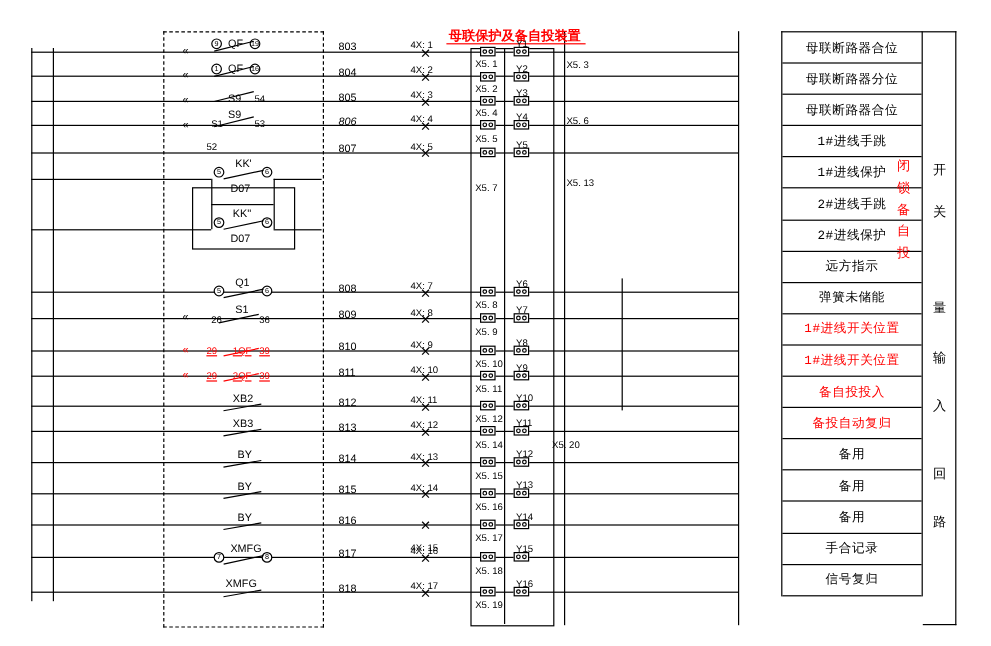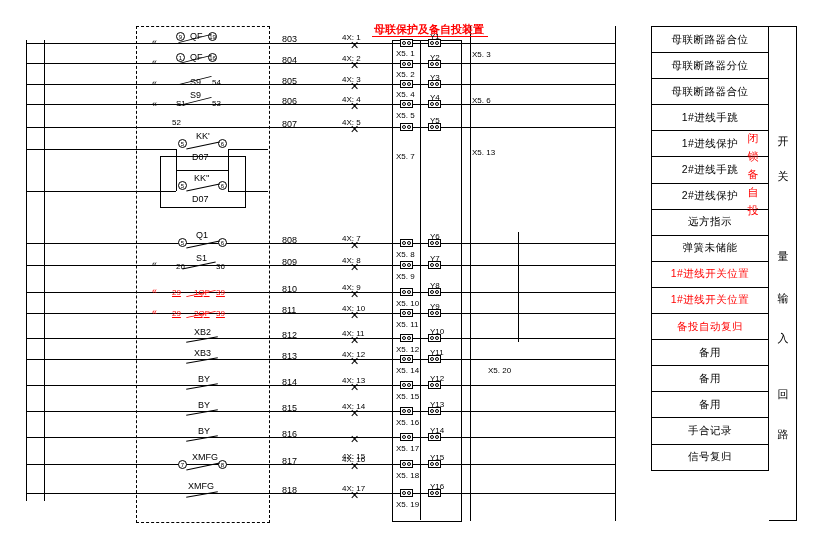--- a/index.html
+++ b/index.html
@@ -53,21 +53,21 @@
   }
   .trow {
     height: 26.1px;
     border-bottom: 1px solid #000;
     box-sizing: border-box;
     display: flex;
     align-items: center;
     justify-content: center;
     font-size: 10.5px;
     color: #000;
-    font-family: Liberation Sans, sans-serif;
+    font-family: Liberation Mono, monospace;
     letter-spacing: 0.5px;
   }
   .trow.red { color: #ff0000; }
   #sidecol {
     position: absolute;
     left: 769px;
     top: 26px;
     width: 28px;
     height: 495px;
     border: 1px solid #000;
@@ -284,21 +284,21 @@
   <div class="sw" style="left:192px; top:452px;">XMFG</div>
   <div class="circ" style="left:178px; top:460px;">7</div>
   <div class="circ" style="left:218px; top:460px;">8</div>
   <div class="hline" style="left:186px; top:466px; width:34px; transform:rotate(-12deg);"></div>
   <div class="sw" style="left:188px; top:481px;">XMFG</div>
   <div class="hline" style="left:186px; top:494px; width:32px; transform:rotate(-10deg);"></div>
 
   <div class="num" style="left:282px; top:34px;">803</div>
   <div class="num" style="left:282px; top:55px;">804</div>
   <div class="num" style="left:282px; top:76px;">805</div>
-  <div class="num" style="left:282px; top:96px;">806</div>
+  <div class="num" style="left:282px; top:96px;font-style:italic;">806</div>
   <div class="num" style="left:282px; top:119px;">807</div>
   <div class="num" style="left:282px; top:235px;">808</div>
   <div class="num" style="left:282px; top:257px;">809</div>
   <div class="num" style="left:282px; top:284px;">810</div>
   <div class="num" style="left:282px; top:305px;">811</div>
   <div class="num" style="left:282px; top:330px;">812</div>
   <div class="num" style="left:282px; top:351px;">813</div>
   <div class="num" style="left:282px; top:377px;">814</div>
   <div class="num" style="left:282px; top:403px;">815</div>
   <div class="num" style="left:282px; top:429px;">816</div>
@@ -498,36 +498,37 @@
   <div class="lbl" style="left:396px; top:366px;">X5. 14</div>
   <div class="lbl" style="left:396px; top:392px;">X5. 15</div>
   <div class="lbl" style="left:396px; top:418px;">X5. 16</div>
   <div class="lbl" style="left:396px; top:444px;">X5. 17</div>
   <div class="lbl" style="left:396px; top:471px;">X5. 18</div>
   <div class="lbl" style="left:396px; top:500px;">X5. 19</div>
 
   <div class="lbl" style="left:472px; top:50px;">X5. 3</div>
   <div class="lbl" style="left:472px; top:96px;">X5. 6</div>
   <div class="lbl" style="left:472px; top:148px;">X5. 13</div>
-  <div class="lbl" style="left:476px; top:366px;padding-left:12px;">X5. 20</div>
+  <div class="lbl" style="left:448px; top:366px;padding-left:12px;">X5. 20</div>
 
   <div class="vline" style="left:518px; top:232px; height:110px;"></div>
 
   <div id="table">
     <div class="trow">母联断路器合位</div>
     <div class="trow">母联断路器分位</div>
     <div class="trow">母联断路器合位</div>
     <div class="trow">1#进线手跳</div>
     <div class="trow">1#进线保护</div>
     <div class="trow">2#进线手跳</div>
     <div class="trow">2#进线保护</div>
     <div class="trow">远方指示</div>
     <div class="trow">弹簧未储能</div>
     <div class="trow red">1#进线开关位置</div>
     <div class="trow red">1#进线开关位置</div>
+    <div class="trow red">备自投投入</div>
     <div class="trow red">备投自动复归</div>
     <div class="trow">备用</div>
     <div class="trow">备用</div>
     <div class="trow">备用</div>
     <div class="trow">手合记录</div>
     <div class="trow">信号复归</div>
   </div>
 
   <div id="sidecol">
     <div class="sidechar" style="top:107px;">开</div>

